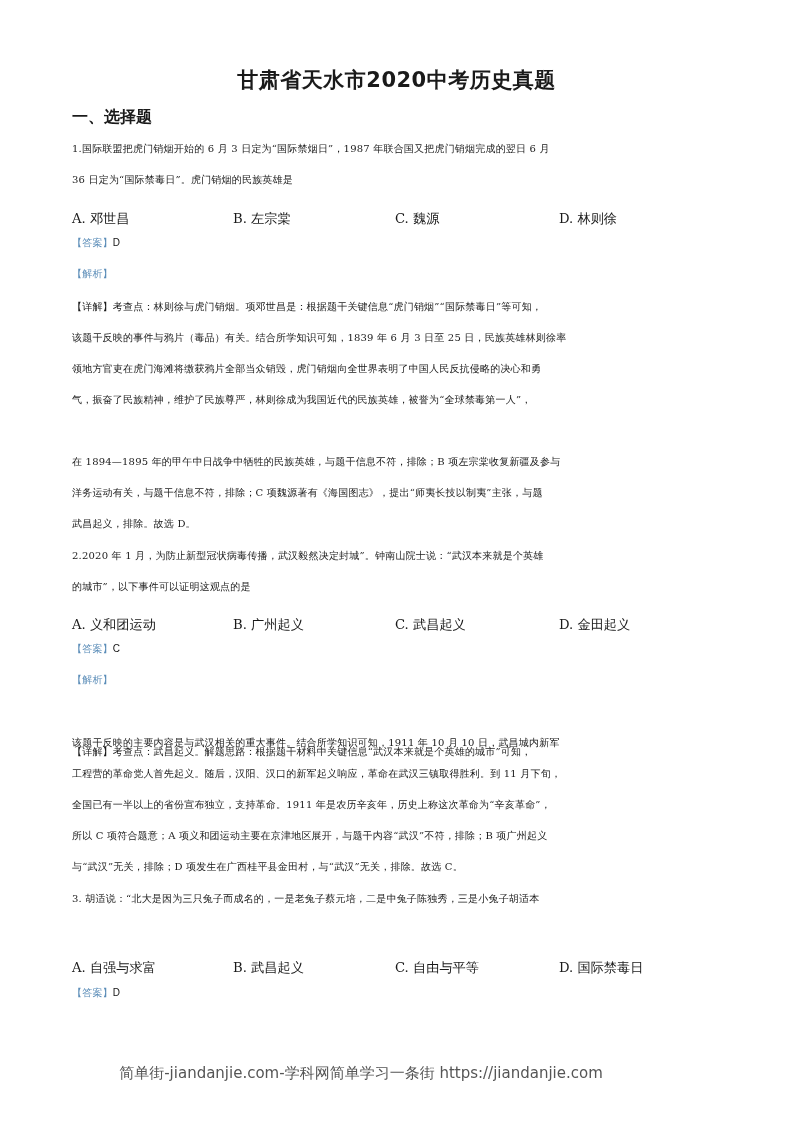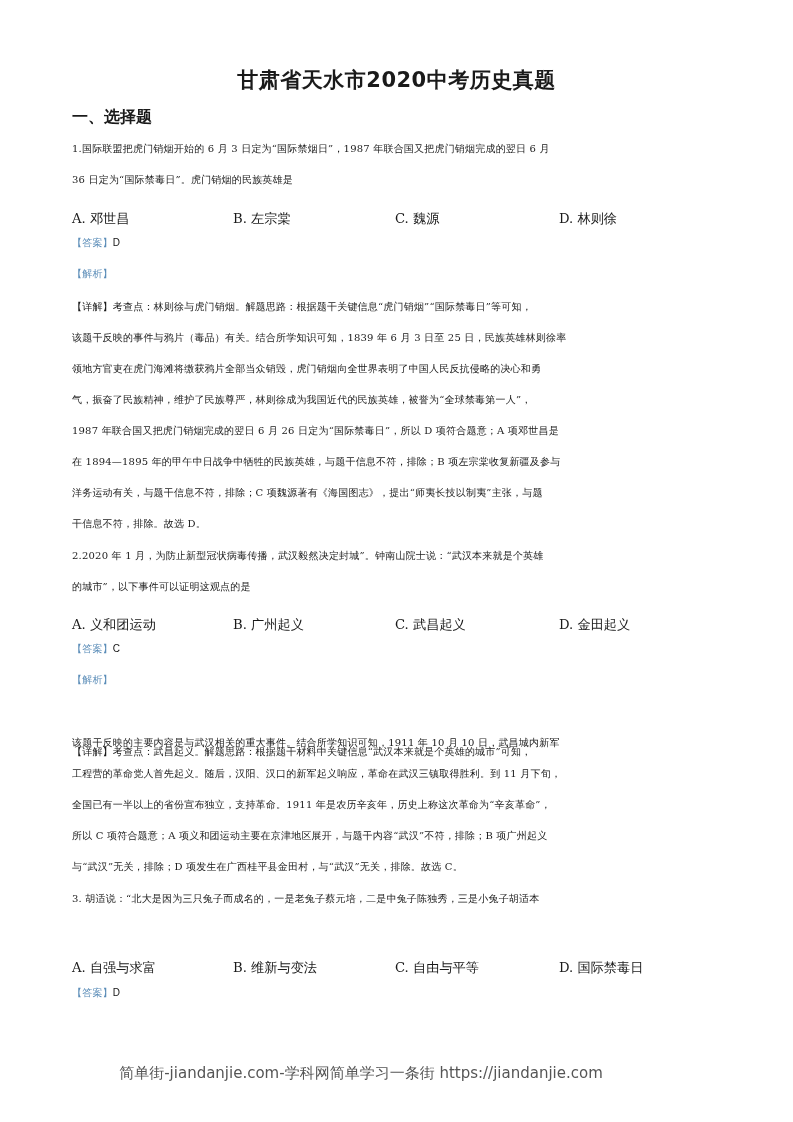--- a/index.html
+++ b/index.html
@@ -38,28 +38,27 @@
     <span class="opt">B.  左宗棠</span>
     <span class="opt">C.  魏源</span>
     <span class="opt">D.  林则徐</span>
   </div>
   <div class="line" style="top:233px">
     <span class="tag">【答案】</span><span class="ans">D</span>
   </div>
   <div class="line" style="top:264px">
     <span class="tag">【解析】</span>
   </div>
-  <div class="line" style="top:297px">【详解】考查点：林则徐与虎门销烟。解题思路：根据题干关键信息“虎门销烟”“国际禁毒日”等可知，</div>
+  <div class="line" style="top:297px">【详解】考查点：林则徐与虎门销烟。项邓世昌是：根据题干关键信息“虎门销烟”“国际禁毒日”等可知，</div>
   <div class="line" style="top:328px">该题干反映的事件与鸦片（毒品）有关。结合所学知识可知，1839 年 6 月 3 日至 25 日，民族英雄林则徐率</div>
   <div class="line" style="top:390px">气，振奋了民族精神，维护了民族尊严，林则徐成为我国近代的民族英雄，被誉为“全球禁毒第一人”，</div>
   <div class="line" style="top:359px">领地方官吏在虎门海滩将缴获鸦片全部当众销毁，虎门销烟向全世界表明了中国人民反抗侵略的决心和勇</div>
-  <div class="line" style="top:421px">1987 年联合国又把虎门销烟完成的翌日 6 月 26 日定为“国际禁毒日”，所以 D 项符合题意；A 项邓世昌是</div>
   <div class="line" style="top:452px">在 1894—1895 年的甲午中日战争中牺牲的民族英雄，与题干信息不符，排除；B 项左宗棠收复新疆及参与</div>
   <div class="line" style="top:483px">洋务运动有关，与题干信息不符，排除；C 项魏源著有《海国图志》，提出“师夷长技以制夷”主张，与题</div>
-  <div class="line" style="top:514px">干信息不符，排除。故选 D。</div>
+  <div class="line" style="top:514px">武昌起义，排除。故选 D。</div>
 
   <div class="line" style="top:546px">2.2020 年 1 月，为防止新型冠状病毒传播，武汉毅然决定封城”。钟南山院士说：“武汉本来就是个英雄</div>
   <div class="line" style="top:577px">的城市”，以下事件可以证明这观点的是</div>
   <div class="opts" style="top:608px">
     <span class="opt">A.  义和团运动</span>
     <span class="opt">B.  广州起义</span>
     <span class="opt">C.  武昌起义</span>
     <span class="opt">D.  金田起义</span>
   </div>
   <div class="line" style="top:639px">
@@ -71,21 +70,21 @@
   <div class="line" style="top:742px">【详解】考查点：武昌起义。解题思路：根据题干材料中关键信息“武汉本来就是个英雄的城市”可知，</div>
   <div class="line" style="top:733px">该题干反映的主要内容是与武汉相关的重大事件。结合所学知识可知，1911 年 10 月 10 日，武昌城内新军</div>
   <div class="line" style="top:764px">工程营的革命党人首先起义。随后，汉阳、汉口的新军起义响应，革命在武汉三镇取得胜利。到 11 月下旬，</div>
   <div class="line" style="top:795px">全国已有一半以上的省份宣布独立，支持革命。1911 年是农历辛亥年，历史上称这次革命为“辛亥革命”，</div>
   <div class="line" style="top:857px">与“武汉”无关，排除；D 项发生在广西桂平县金田村，与“武汉”无关，排除。故选 C。</div>
   <div class="line" style="top:826px">所以 C 项符合题意；A 项义和团运动主要在京津地区展开，与题干内容“武汉”不符，排除；B 项广州起义</div>
 
   <div class="line" style="top:889px">3. 胡适说：“北大是因为三只兔子而成名的，一是老兔子蔡元培，二是中兔子陈独秀，三是小兔子胡适本</div>
   <div class="opts" style="top:951px">
     <span class="opt">A.  自强与求富</span>
-    <span class="opt">B.  维新与变法</span>
+    <span class="opt">B.  武昌起义</span>
     <span class="opt">C.  自由与平等</span>
     <span class="opt">D.  国际禁毒日</span>
   </div>
   <div class="line" style="top:983px">
     <span class="tag">【答案】</span><span class="ans">D</span>
   </div>
 
   <div class="footer">简单街-jiandanjie.com-学科网简单学习一条街 https://jiandanjie.com</div>
 </div>
 

